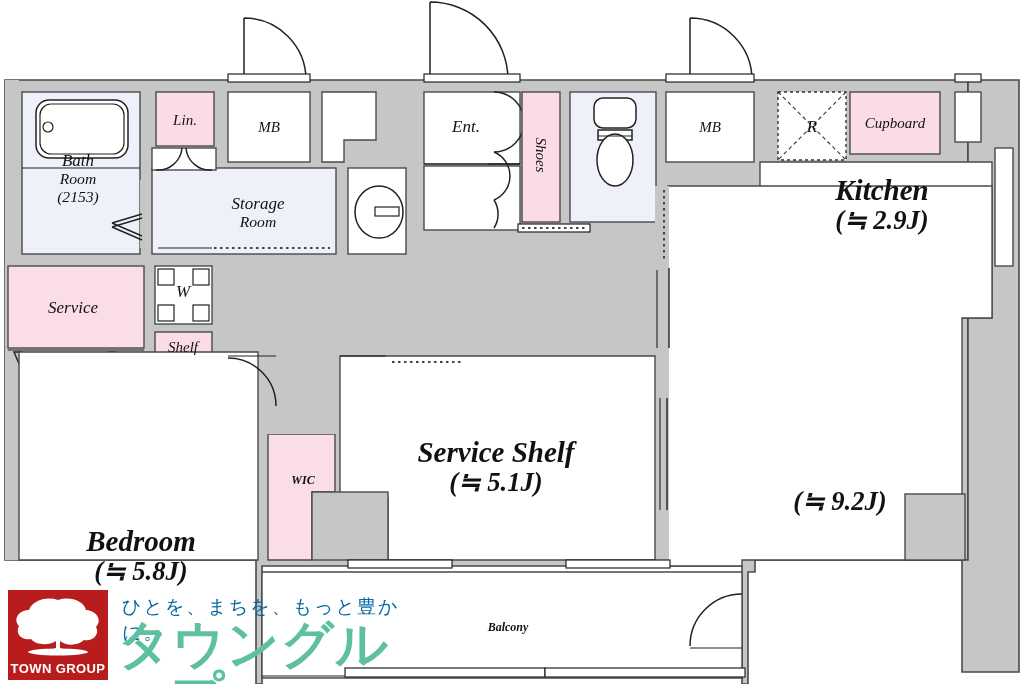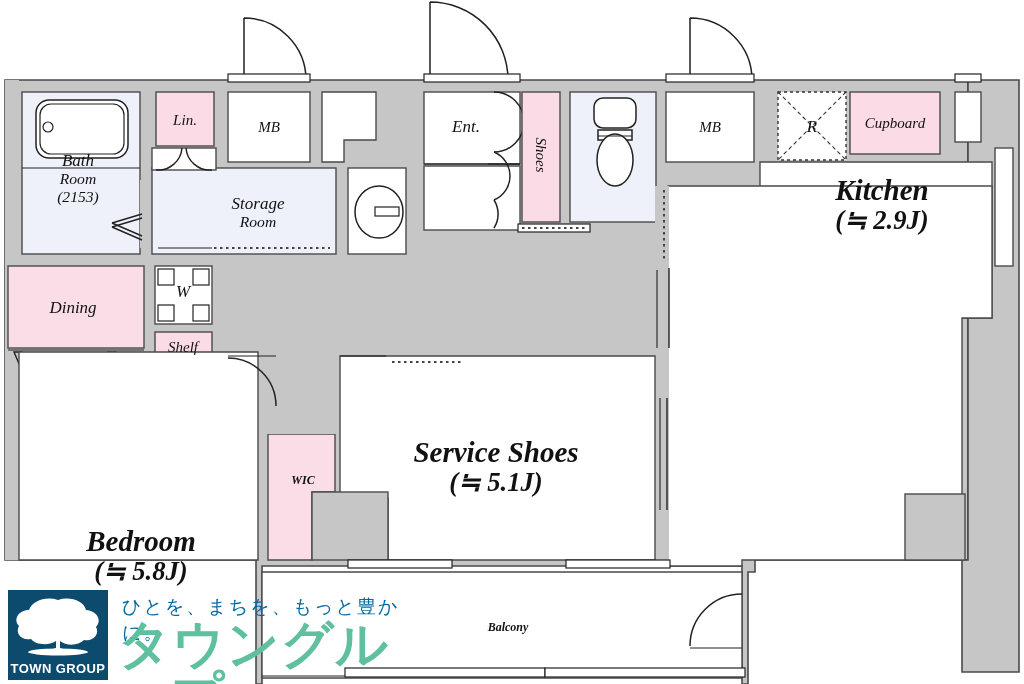--- a/index.html
+++ b/index.html
@@ -12,21 +12,21 @@
           transform:translate(-50%,-50%);pointer-events:none;}
   .rlabel.big{font-size:29px;font-weight:700;}
   .rlabel.mid{font-size:12px;font-weight:700;}
   .rlabel.sm{font-size:17px;font-weight:400;}
   .rlabel.xs{font-size:15px;font-weight:400;}
   .rlabel .sub{display:block;font-size:0.92em;}
   .rlabel.vert{transform:translate(-50%,-50%) rotate(90deg);}
 
   
   #logo{position:absolute;left:0;top:588;width:420px;height:96px;}
-  .logo-badge{position:absolute;left:8px;top:2px;width:100px;height:90px;background:#0c4a6e;}
+  .logo-badge{position:absolute;left:8px;top:2px;width:100px;height:90px;background:#b91c1c;}
   .logo-badge .tree{position:absolute;left:0;top:4px;width:100px;height:62px;}
   .logo-badge .tgtext{position:absolute;left:0;bottom:4px;width:100px;text-align:center;
         font-family:"Liberation Sans",sans-serif;font-weight:700;font-size:13px;color:#fff;letter-spacing:.4px;}
   .logo-tag{position:absolute;left:122px;top:6px;font-family:"DejaVu Sans",sans-serif;
         font-size:19px;color:#0369a1;letter-spacing:2px;}
   .logo-main{position:absolute;left:118px;top:30px;font-family:"DejaVu Sans",sans-serif;
         font-size:52px;font-weight:700;color:#5fc0a0;letter-spacing:1px;line-height:1;}
 </style>
 </head>
 <body>
@@ -263,21 +263,21 @@
 
 <div class="rlabel xs" style="left:185px;top:120px;">Lin.</div>
 
 <div class="rlabel xs" style="left:269px;top:127px;">MB</div>
 
 <div class="rlabel sm" style="left:258px;top:212px;">
   <span>Storage</span>
   <span class="sub">Room</span>
 </div>
 
-<div class="rlabel sm" style="left:73px;top:308px;">Dining</div>
+<div class="rlabel sm" style="left:73px;top:308px;">Service</div>
 
 <div class="rlabel sm" style="left:183px;top:292px;">W</div>
 
 <div class="rlabel xs" style="left:183px;top:347px;text-align:center;">Shelf</div>
 
 <div class="rlabel sm" style="left:466px;top:127px;">Ent.</div>
 
 <div class="rlabel xs vert" style="left:541px;top:155px;">Shoes</div>
 
 <div class="rlabel xs" style="left:710px;top:127px;">MB</div>
@@ -292,25 +292,26 @@
 </div>
 
 <div class="rlabel big" style="left:141px;top:522px;margin-top:34px;">
   <span>Bedroom</span>
   <span class="sub">(≒ 5.8J)</span>
 </div>
 
 <div class="rlabel mid" style="left:303px;top:481px;">WIC</div>
 
 <div class="rlabel big" style="left:496px;top:467px;">
-  <span>Service Shoes</span>
+  <span>Service Shelf</span>
   <span class="sub">(≒ 5.1J)</span>
 </div>
 
 <div class="rlabel big" style="left:840px;top:502px;">
+  <span class="sub">(≒ 9.2J)</span>
 </div>
 
 <div class="rlabel mid" style="left:508px;top:628px;">Balcony</div>
 
 <div id="logo" style="top:588px;">
   <div class="logo-badge">
     <svg class="tree" viewBox="0 0 100 62">
       <g fill="#ffffff">
         <path d="M50,6 C62,2 76,7 78,16 C90,17 94,27 88,33 C92,40 85,48 76,46
                  C70,52 58,52 52,47 L52,54 L58,56 L42,56 L48,54 L48,47

